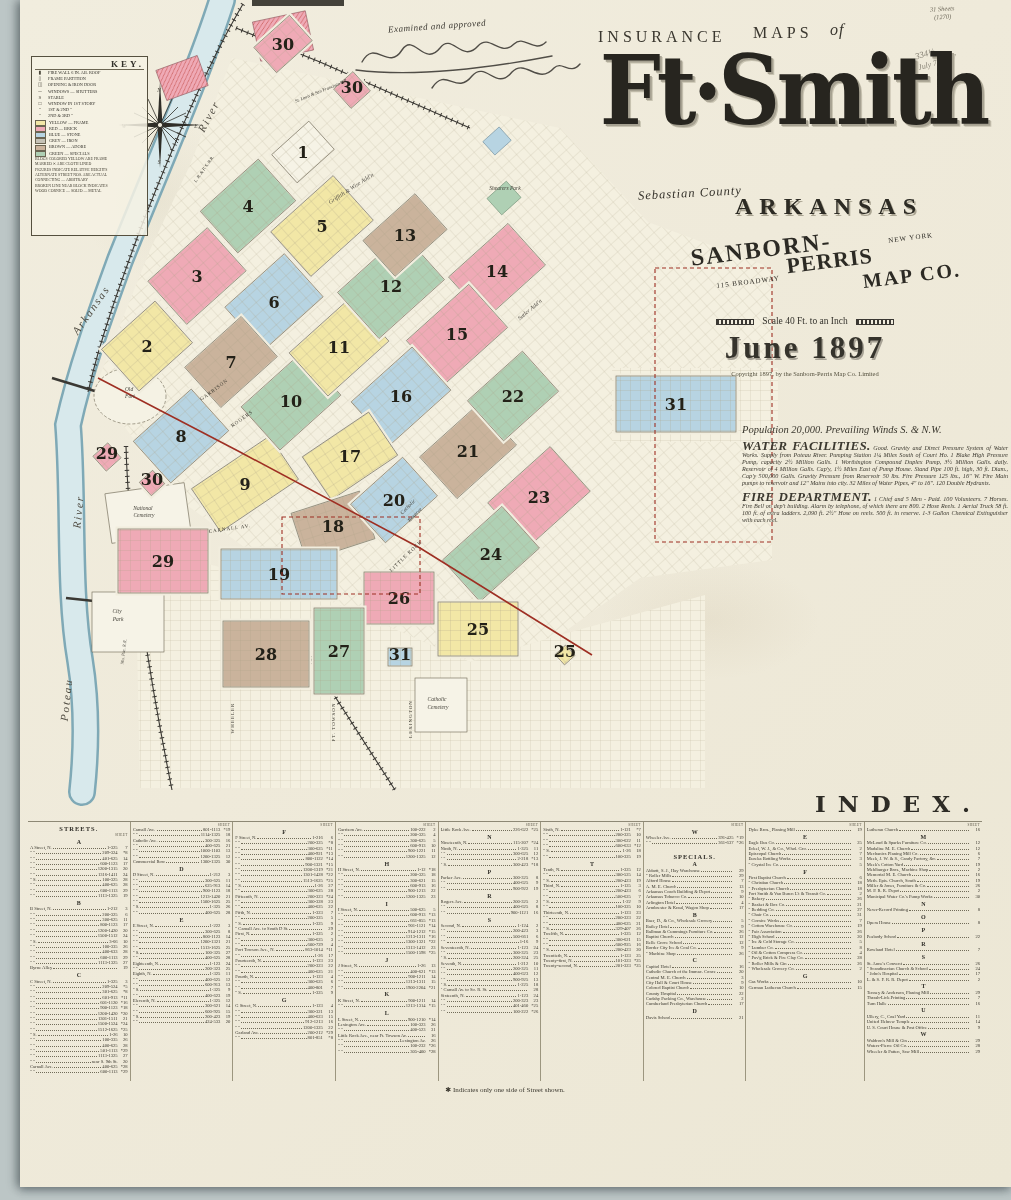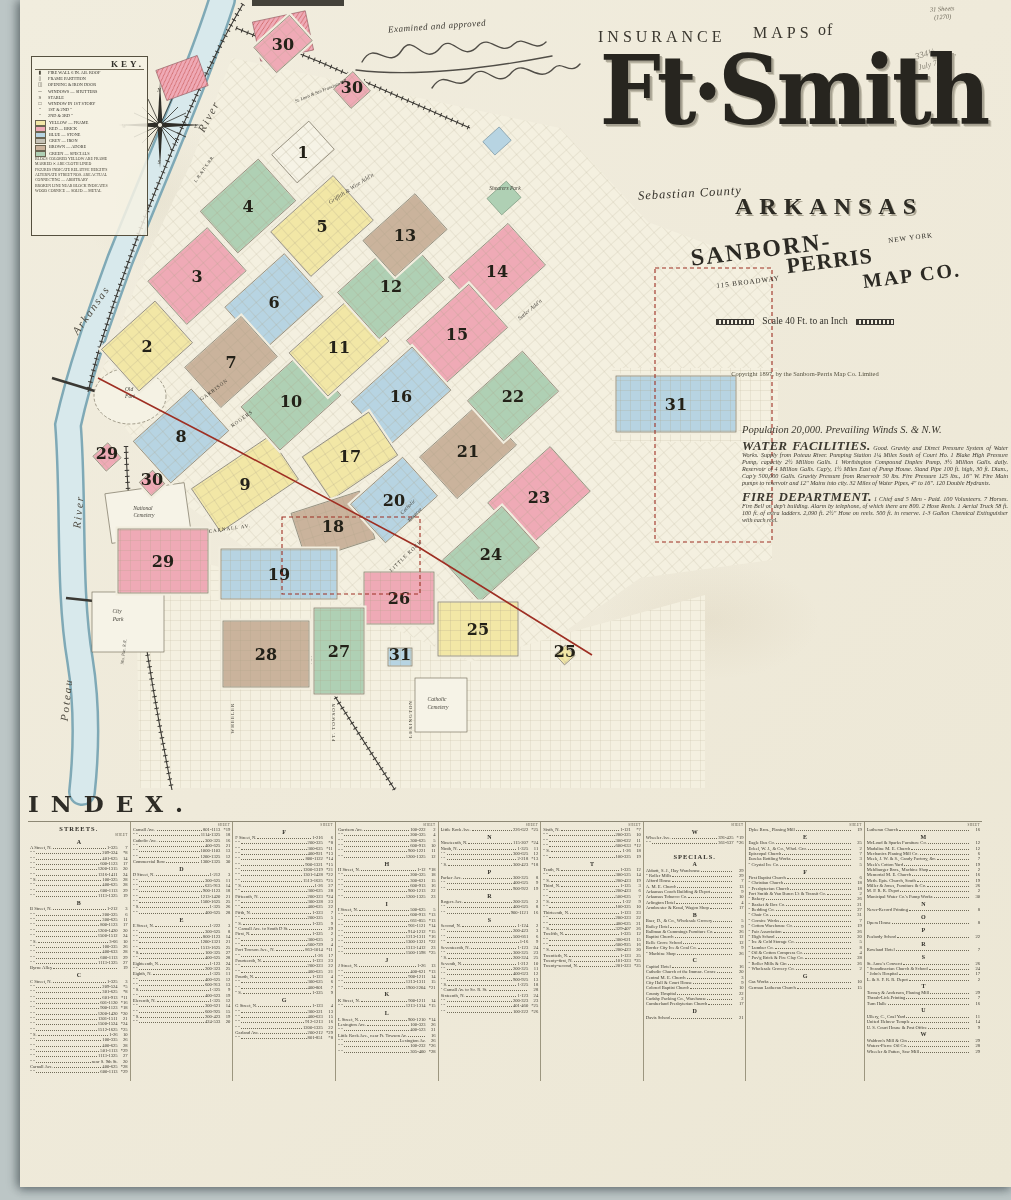--- a/index.html
+++ b/index.html
@@ -25,21 +25,21 @@
             transform:rotate(-4deg);letter-spacing:.5px;}
   .corner-note{position:absolute;left:930px;top:5px;font-style:italic;font-size:6.5px;color:#6d685a;
                text-align:center;transform:rotate(-4deg);line-height:7.5px;}
   .pencil{position:absolute;left:916px;top:46px;color:#8a8578;font-style:italic;transform:rotate(-16deg);
           line-height:11px;font-size:9px;}
   .pencil .l2{font-size:8px;}
 
   
   .kicker{position:absolute;top:28px;left:598px;width:260px;font-size:16px;letter-spacing:4px;color:#3a372f;}
   .kicker .k2{position:absolute;left:155px;top:-4px;}
-  .kicker .k3{position:absolute;left:220px;top:-7px;letter-spacing:1px;}
+  .kicker .k3{position:absolute;left:232px;top:-7px;font-style:italic;letter-spacing:1px;}
   .city-title{position:absolute;left:575px;top:30px;width:436px;text-align:center;
               font-family:"DejaVu Serif",serif;font-weight:bold;font-size:86px;line-height:120px;
               color:#27251f;letter-spacing:-4px;transform:scaleY(1.12);
               text-shadow:2px 2px 0 #a6a191,3px 3px 0 #c9c4b2;}
   .county{position:absolute;left:638px;top:186px;font-style:italic;font-size:12.5px;color:#34312a;transform:rotate(-3deg);letter-spacing:1px;}
   .state{position:absolute;left:735px;top:193px;font-size:24px;letter-spacing:7px;color:#2d2b24;
          font-weight:bold;text-shadow:1.5px 1.5px 0 #aba593;}
   .pub{position:absolute;left:665px;top:228px;width:330px;height:78px;transform:rotate(-7deg);color:#2c2a24;}
   .pub .p1{position:absolute;left:28px;top:0;font-weight:bold;font-size:24px;letter-spacing:2px;}
   .pub .pa{position:absolute;left:50px;top:40px;font-size:7px;letter-spacing:1px;}
@@ -63,21 +63,21 @@
   .sheet-num{font-family:"DejaVu Serif",serif;font-weight:bold;font-size:16px;fill:#232118;text-anchor:middle;}
   .lb-river{font-style:italic;font-size:11px;fill:#4e4a40;letter-spacing:2px;text-anchor:middle;}
   .lb-street{font-size:5px;letter-spacing:1px;fill:#3c3930;text-anchor:middle;}
   .lb-feat{font-style:italic;font-size:5.5px;fill:#45423a;text-anchor:middle;}
   .lb-rr{font-size:4.5px;font-style:italic;fill:#33312b;text-anchor:middle;}
   .lb-hand{font-style:italic;font-size:6px;fill:#57534b;text-anchor:middle;}
   svg text{font-family:"Liberation Serif","DejaVu Serif",serif;}
 
   
   .index-wrap{position:absolute;left:28px;top:790px;width:954px;}
-  .index-title{text-align:left;font-weight:bold;font-size:23px;letter-spacing:12px;color:#2e2c26;
+  .index-title{text-align:right;font-weight:bold;font-size:23px;letter-spacing:12px;color:#2e2c26;
                font-family:"DejaVu Serif",serif;}
   #idx-cols{display:flex;margin-top:4px;border-top:1px solid #8d8875;}
   .idx-col{width:100px;height:258px;overflow:hidden;padding:1px 2px 0 2px;border-left:1px solid #9c967f;}
   .idx-col:first-child{border-left:none;}
   .idx-col.wide{width:116px;}
   .idx-big{text-align:center;font-weight:bold;font-size:6.5px;letter-spacing:1px;margin:2px 0 1px;}
   .idx-letter{text-align:center;font-weight:bold;font-size:6px;margin:1.5px 0 .5px;}
   .idx-sheet{text-align:right;font-size:3.4px;color:#5a5546;letter-spacing:.4px;}
   .idx-sp{height:5px;}
   .idx-row{display:flex;align-items:baseline;font-size:4.6px;line-height:5.35px;color:#3a372e;}
@@ -492,20 +492,21 @@
   <div class="pub">
     <div class="p1">SANBORN-</div>
     <div class="pa">115 BROADWAY</div>
     <div class="p2">PERRIS</div>
     <div class="pc">NEW YORK</div>
     <div class="p3">MAP CO.</div>
   </div>
   <div class="scale-line">
     <span class="ruler"></span><span>Scale  40 Ft. to an Inch</span><span class="ruler"></span>
   </div>
+  <div class="date-line">June 1897</div>
   <div class="copyright">Copyright 1897, by the Sanborn-Perris Map Co. Limited</div>
 
   <div class="stats">
     <div class="pop">Population 20,000.  Prevailing Winds S. &amp; N.W.</div>
     <div class="para"><b>WATER FACILITIES.</b> <span>Good. Gravity and Direct Pressure System of Water Works. Supply from Poteau River. Pumping Station 1¼ Miles South of Court Ho. 1 Blake High Pressure Pump, capacity 2½ Million Galls. 1 Worthington Compound Duplex Pump, 3½ Million Galls. daily. Reservoir of 4 Million Galls. Cap'y, 1½ Miles East of Pump House. Stand Pipe 100 ft. high, 30 ft. Diam., Cap'y 500,000 Galls. Gravity Pressure from Reservoir 50 lbs. Fire Pressure 125 lbs., 16" W. Fire Main pumps to reservoir and 12" Mains into city. 32 Miles of Water Pipes, 4" to 16". 120 Double Hydrants.</span></div>
     <div class="para"><b>FIRE DEPARTMENT.</b> <span>1 Chief and 5 Men - Paid. 100 Volunteers. 7 Horses. Fire Bell on dep't building. Alarm by telephone, of which there are 800. 2 Hose Reels. 1 Aerial Truck 58 ft. 100 ft. of extra ladders. 2,090 ft. 2½" Hose on reels. 500 ft. in reserve. 1-3 Gallon Chemical Extinguisher with each reel.</span></div>
   </div>
 
   <div class="index-wrap">
     <div class="index-title">INDEX.</div>
@@ -2254,14 +2255,15 @@
             <div class="pg">28</div>
           </div>
           <div class="idx-row">
             <div class="nm">Wheeler &amp; Patten, Saw Mill</div>
             <div class="ld"></div>
             <div class="rg"></div>
             <div class="pg">29</div>
           </div>
         </div>
     </div>
+    <div class="idx-foot">✱ Indicates only one side of Street shown.</div>
   </div>
 </div>
 
 </body></html>

